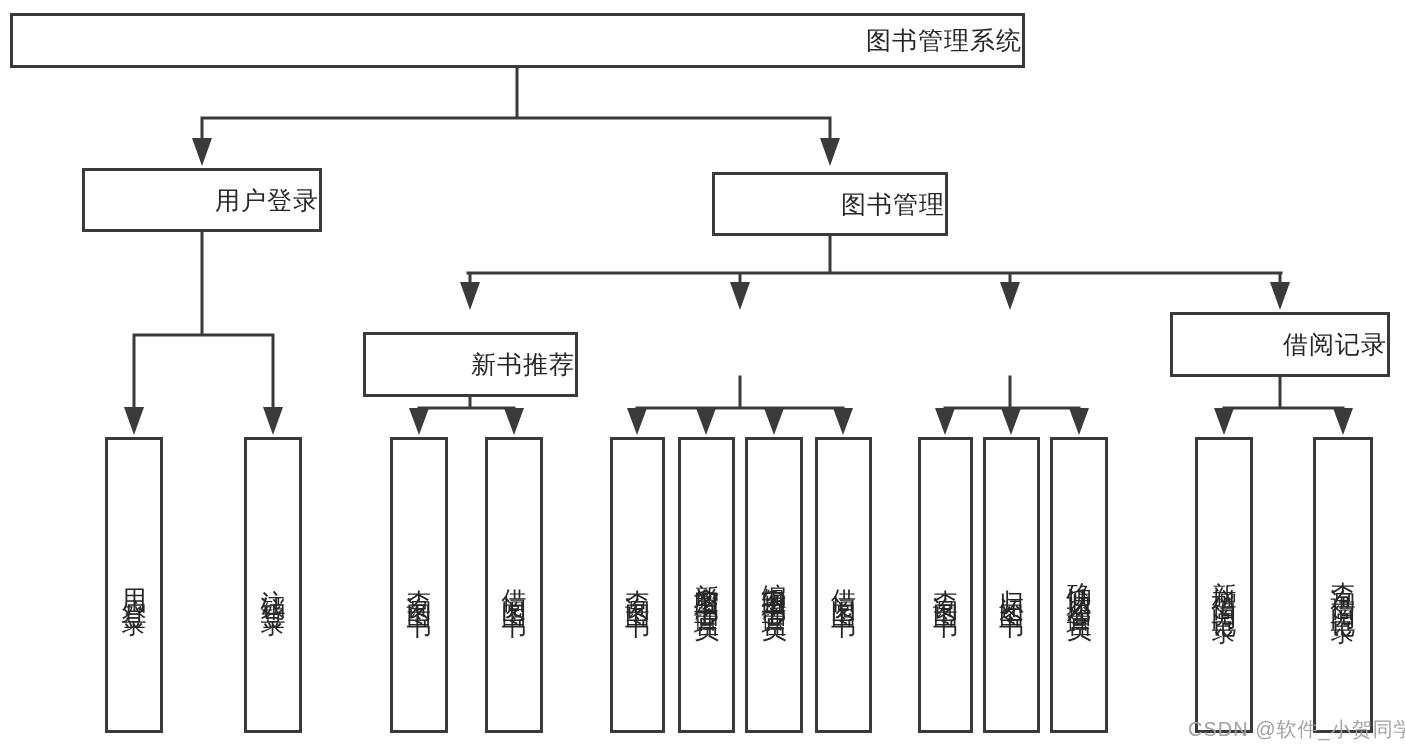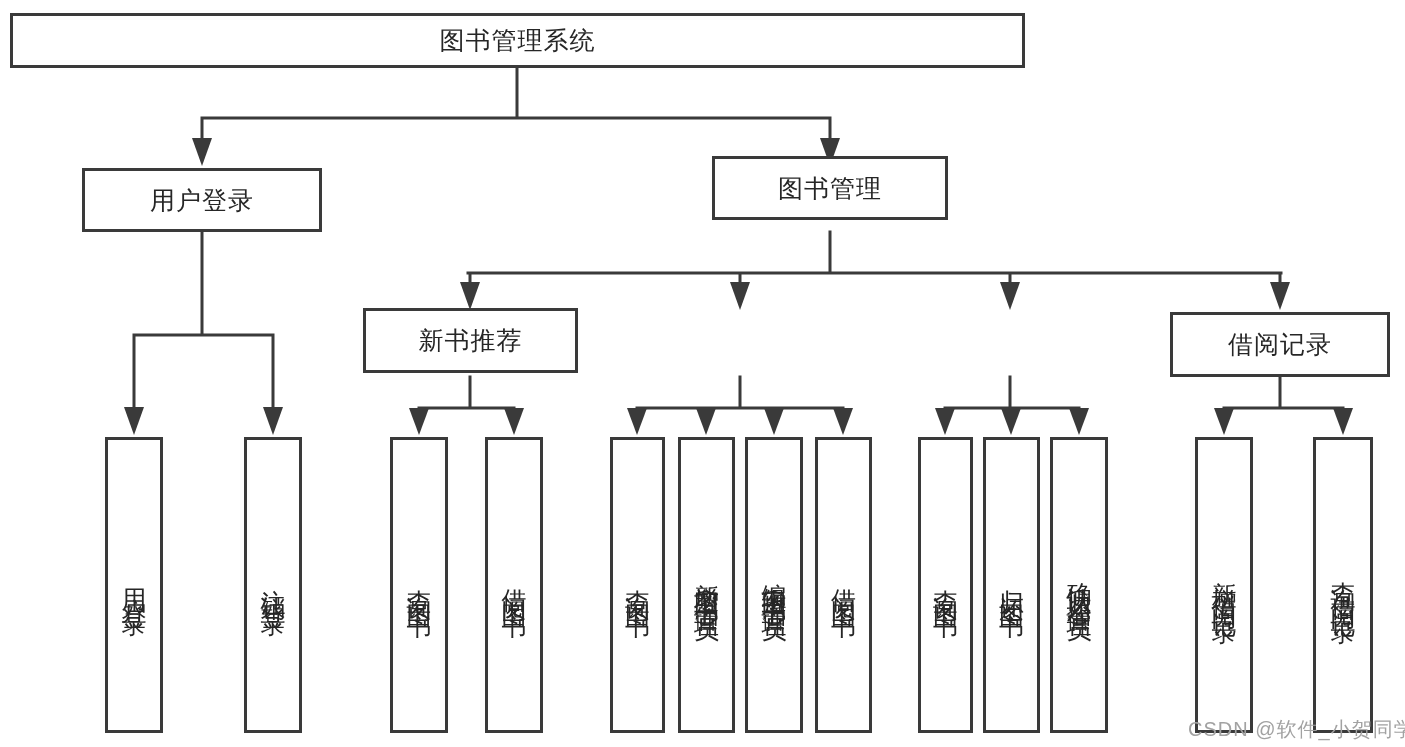--- a/index.html
+++ b/index.html
@@ -21,20 +21,21 @@
     background:#ffffff;
     display:flex;
     align-items:center;
     justify-content:center;
     color:#262626;
   }
   .hbox{
     font-size:25px;
     letter-spacing:1px;
     white-space:nowrap;
+    justify-content:flex-end;
   }
   .vbox{
     top:437px;
     height:296px;
   }
   .vtext{
     writing-mode:vertical-rl;
     font-size:25px;
     line-height:1;
     letter-spacing:8px;
@@ -104,25 +105,25 @@
     </g>
   </svg>
 
   <div class="node hbox" style="left:10px;top:13px;width:1015px;height:55px">
     <span>图书管理系统</span>
   </div>
 
   <div class="node hbox" style="left:82px;top:168px;width:240px;height:64px">
     <span>用户登录</span>
   </div>
-  <div class="node hbox" style="left:712px;top:156px;width:236px;height:64px">
+  <div class="node hbox" style="left:712px;top:172px;width:236px;height:64px">
     <span>图书管理</span>
   </div>
 
-  <div class="node hbox" style="left:363px;top:308px;width:215px;height:65px">
+  <div class="node hbox" style="left:363px;top:332px;width:215px;height:65px">
     <span>新书推荐</span>
   </div>
   <div class="node hbox" style="left:1170px;top:312px;width:220px;height:65px">
     <span>借阅记录</span>
   </div>
 
   <div class="node vbox" style="left:105px;width:58px">
     <span class="vtext">用户登录</span>
   </div>
   <div class="node vbox" style="left:244px;width:58px">

